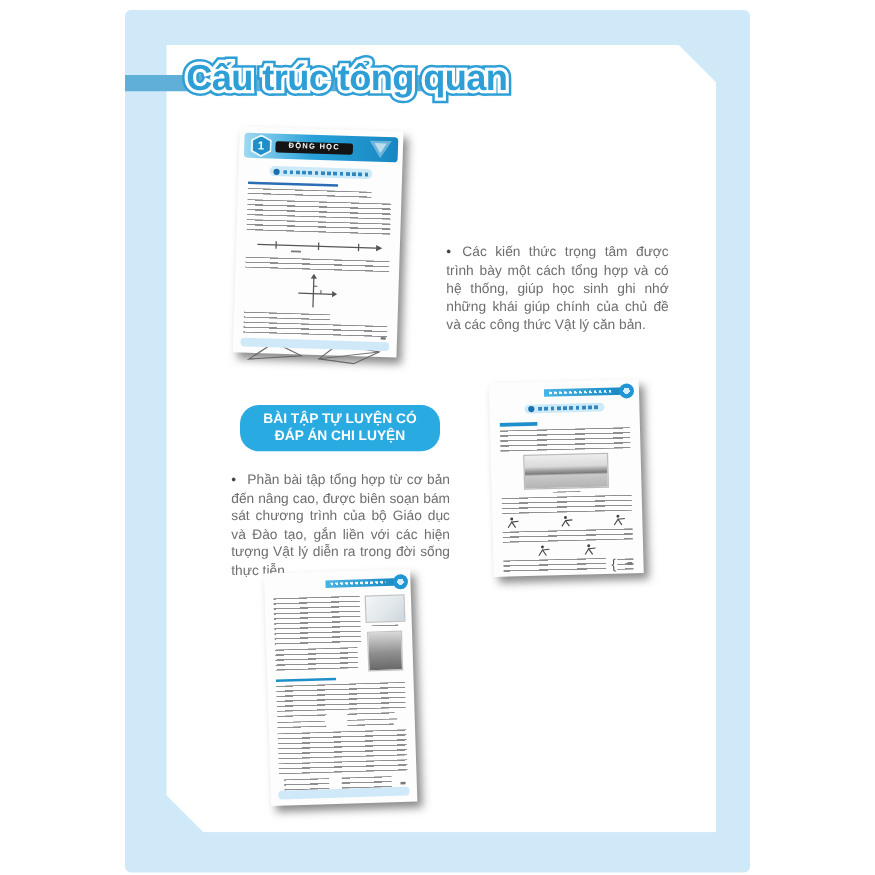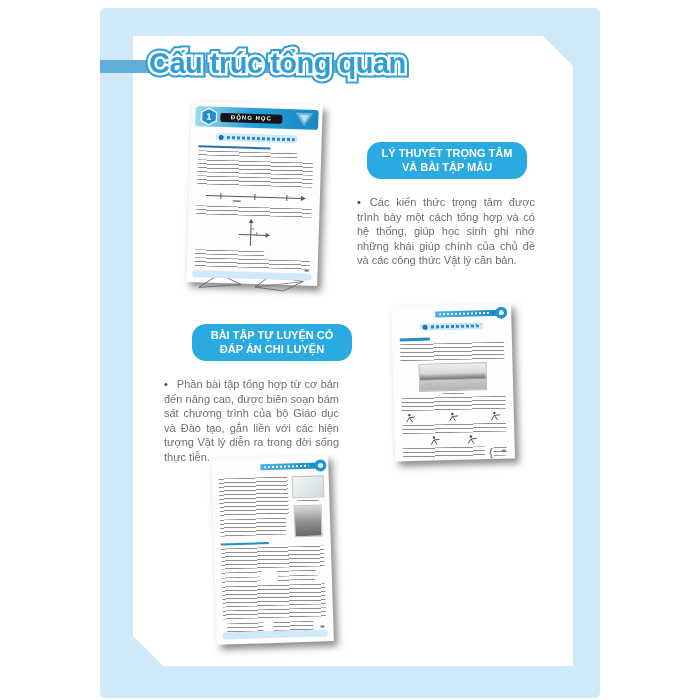--- a/index.html
+++ b/index.html
@@ -16,27 +16,27 @@
   .title-wrap{position:absolute;left:149px;top:47px;width:260px;height:42px;}
   .title-wrap span{position:absolute;left:0;top:0;white-space:nowrap;font-size:29px;font-weight:bold;letter-spacing:-0.5px;}
   .t1{-webkit-text-stroke:9px #2e9fd6;color:#2e9fd6;text-shadow:2px 3px 3px rgba(90,160,205,.45);}
   .t2{-webkit-text-stroke:5px #ffffff;color:#ffffff;}
   .t3{color:#2e9fd6;}
 
   
   .badge{position:absolute;background:#29abe2;color:#fff;font-weight:bold;font-size:11px;line-height:13.5px;
          text-align:center;border-radius:14px;padding:5px 6px;width:148px;}
   #badge1{left:367px;top:142px;}
-  #badge2{left:192px;top:324px;}
+  #badge2{left:192px;top:324px;border-radius:15px;}
 
   
   .para{position:absolute;color:#6e6e6e;font-size:11px;line-height:14.5px;text-align:justify;}
   .para .bullet{margin-right:9px;color:#444;}
   #para1{left:357px;top:184px;width:178px;}
-  #para2{left:164px;top:366px;width:175px;}
+  #para2{left:185px;top:366px;width:175px;}
   #para3{left:353px;top:518px;width:182px;}
 
   
   .page{position:absolute;background:#fdfdfd;box-shadow:4px 5px 7px rgba(45,45,45,.55);}
   #page1{left:189px;top:103px;width:131px;height:181px;transform:rotate(1.8deg);}
   #page2{left:393px;top:305px;width:120px;height:155px;transform:rotate(-1.5deg);}
   #page3{left:214px;top:457px;width:117px;height:186px;transform:rotate(-1.8deg);}
 
   .tx{background-image:repeating-linear-gradient(to bottom,#8f8f8f 0,#8f8f8f 1px,transparent 1px,transparent 4px);}
   .blue-line{background:#2a6db5;height:2px;}
@@ -142,24 +142,20 @@
         <svg width="56" height="21" viewBox="0 0 56 21">
           <path d="M4 15 L19 3 L52 8 L32 18 Z" fill="none" stroke="#666" stroke-width="0.9"></path>
           <line x1="4" y1="15" x2="52" y2="8" stroke="#666" stroke-width="0.7"></line>
         </svg>
       </div>
     </div>
     <div class="pagenum"></div>
     <div class="footer-bar"></div>
   </div>
 
-  <div class="badge" id="badge1">
-    <span>LÝ THUYẾT TRỌNG TÂM</span><br>
-    <span>VÀ BÀI TẬP MẪU</span>
-  </div>
   <p class="para" id="para1">
     <span class="bullet">•</span><span>Các kiến thức trọng tâm được trình bày một cách tổng hợp và có hệ thống, giúp học sinh ghi nhớ những khái giúp chính của chủ đề và các công thức Vật lý căn bản.</span>
   </p>
 
   <div class="badge" id="badge2">
     <span>BÀI TẬP TỰ LUYỆN CÓ</span><br>
     <span>ĐÁP ÁN CHI LUYỆN</span>
   </div>
   <p class="para" id="para2">
     <span class="bullet">•</span><span>Phần bài tập tổng hợp từ cơ bản đến nâng cao, được biên soạn bám sát chương trình của bộ Giáo dục và Đào tạo, gắn liền với các hiện tượng Vật lý diễn ra trong đời sống thực tiễn.</span>

